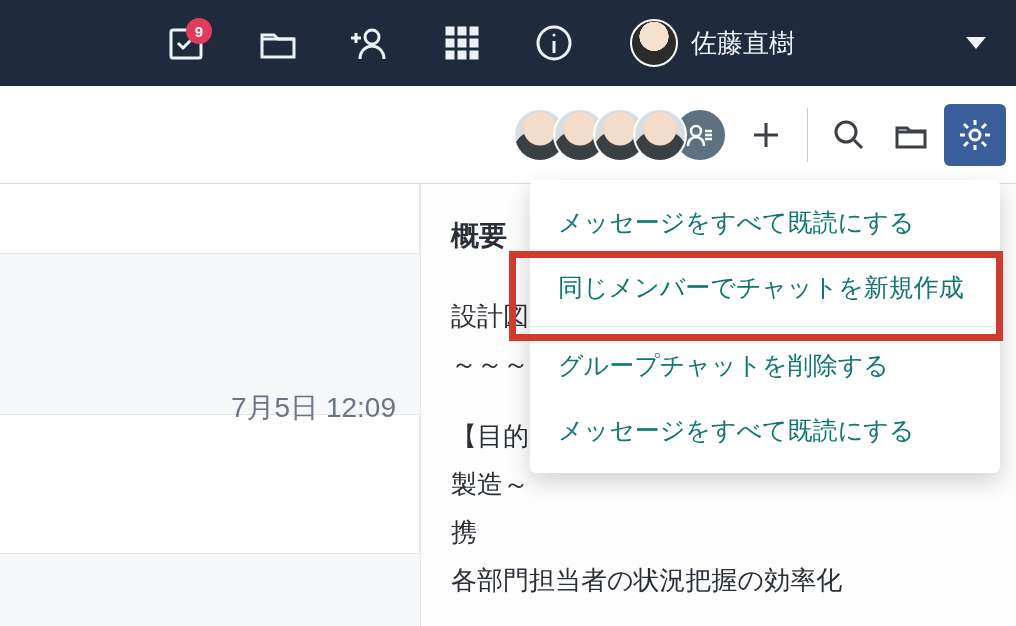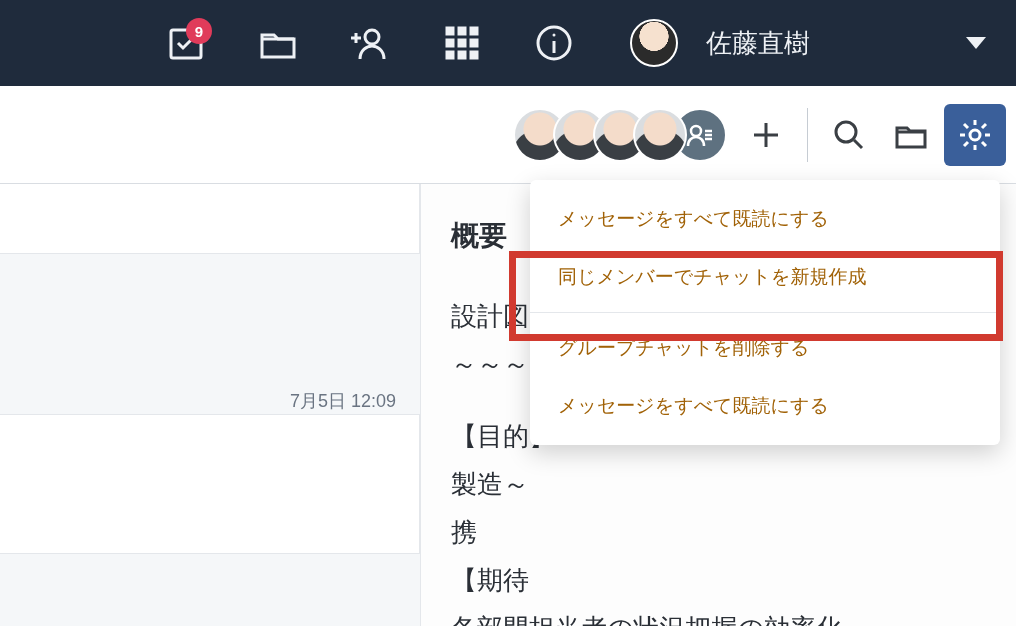--- a/index.html
+++ b/index.html
@@ -41,21 +41,21 @@
     color: #fff;
     font-size: 15px;
     font-weight: 700;
     display: flex;
     align-items: center;
     justify-content: center;
   }
   .user-area {
     display: flex;
     align-items: center;
-    gap: 28px;
+    gap: 13px;
     margin-left: 30px;
   }
   .user-avatar {
     width: 48px; height: 48px; border-radius: 50%;
     background: radial-gradient(circle at 50% 35%, #f6e1cf 0 40%, #2b2b2b 41% 100%);
     border: 2px solid #fff;
   }
   .user-name { font-size: 26px; color: #eef1f5; }
   .caret-wrap { margin-left: auto; margin-right: 30px; }
   .caret-down {
@@ -134,21 +134,21 @@
     border: 1px solid #e4e7eb;
     margin-left: -1px;
   }
   .card.small { height: 70px; border-top: none; }
   .card.tall { height: 140px; margin-top: 160px; }
   .timestamp {
     position: absolute;
     right: 24px;
     top: 205px;
     color: #6a7482;
-    font-size: 18px;
+    font-size: 28px;
   }
   .overview-panel {
     flex: 1;
     background: #fdfdfd;
     border-left: 1px solid #e4e7eb;
     padding: 26px 30px;
     font-size: 26px;
     color: #2a2f36;
     line-height: 1.85;
   }
@@ -161,22 +161,22 @@
     left: 530px;
     width: 470px;
     background: #fff;
     border-radius: 6px;
     box-shadow: 0 8px 24px rgba(0,0,0,0.18);
     padding: 10px 0;
     z-index: 50;
   }
   .dd-item {
     padding: 16px 28px;
-    font-size: 19px;
-    color: #a16207;
+    font-size: 25px;
+    color: #0f766e;
     white-space: nowrap;
   }
   .dd-item.hover { background: #eef3f8; }
   .dd-sep { height: 1px; background: #e4e7eb; margin: 6px 0; }
   .highlight-box {
     position: absolute;
     top: 251px;
     left: 509px;
     width: 494px;
     height: 90px;
@@ -285,21 +285,20 @@
     <div class="card tall"></div>
   </div>
   <div class="overview-panel">
     <div class="overview-title">概要</div>
     <div>設計図</div>
     <div>～～～</div>
     <div style="height:24px"></div>
     <div>【目的】</div>
     <div>製造～</div>
     <div>携</div>
-    <div>【期待</div>
     <div>各部門担当者の状況把握の効率化</div>
   </div>
 </div>
 
 <div class="dropdown">
   <div class="dd-item">メッセージをすべて既読にする</div>
   <div class="dd-item">同じメンバーでチャットを新規作成</div>
   <div class="dd-sep"></div>
   <div class="dd-item">グループチャットを削除する</div>
   <div class="dd-item">メッセージをすべて既読にする</div>

